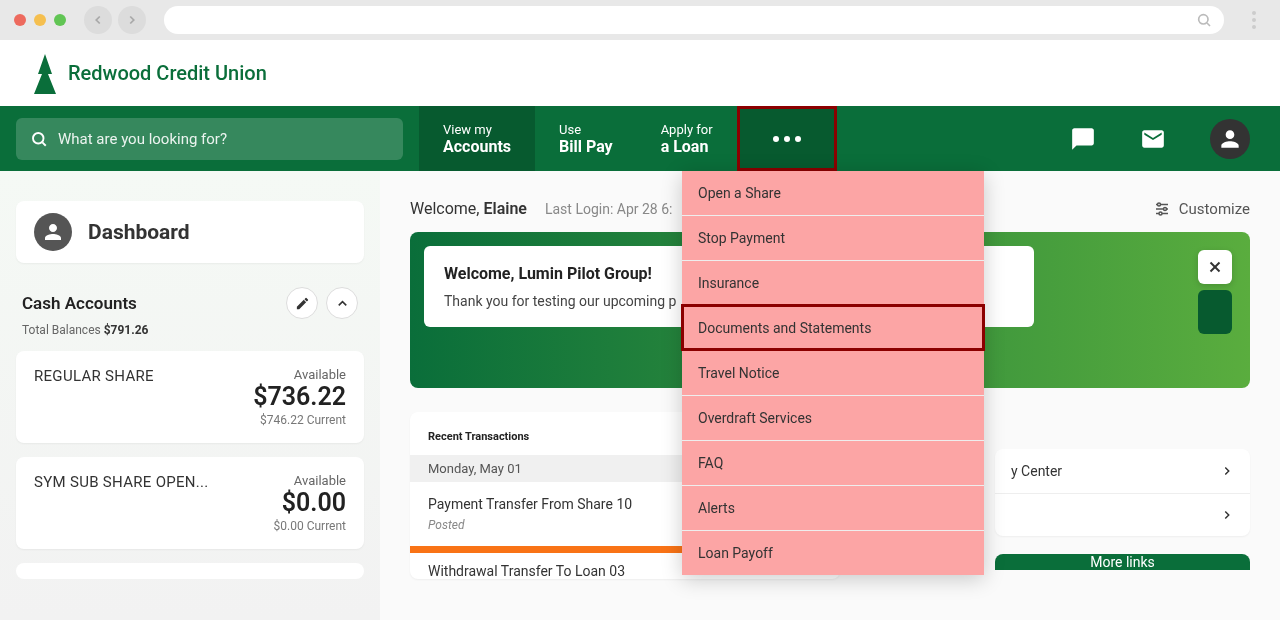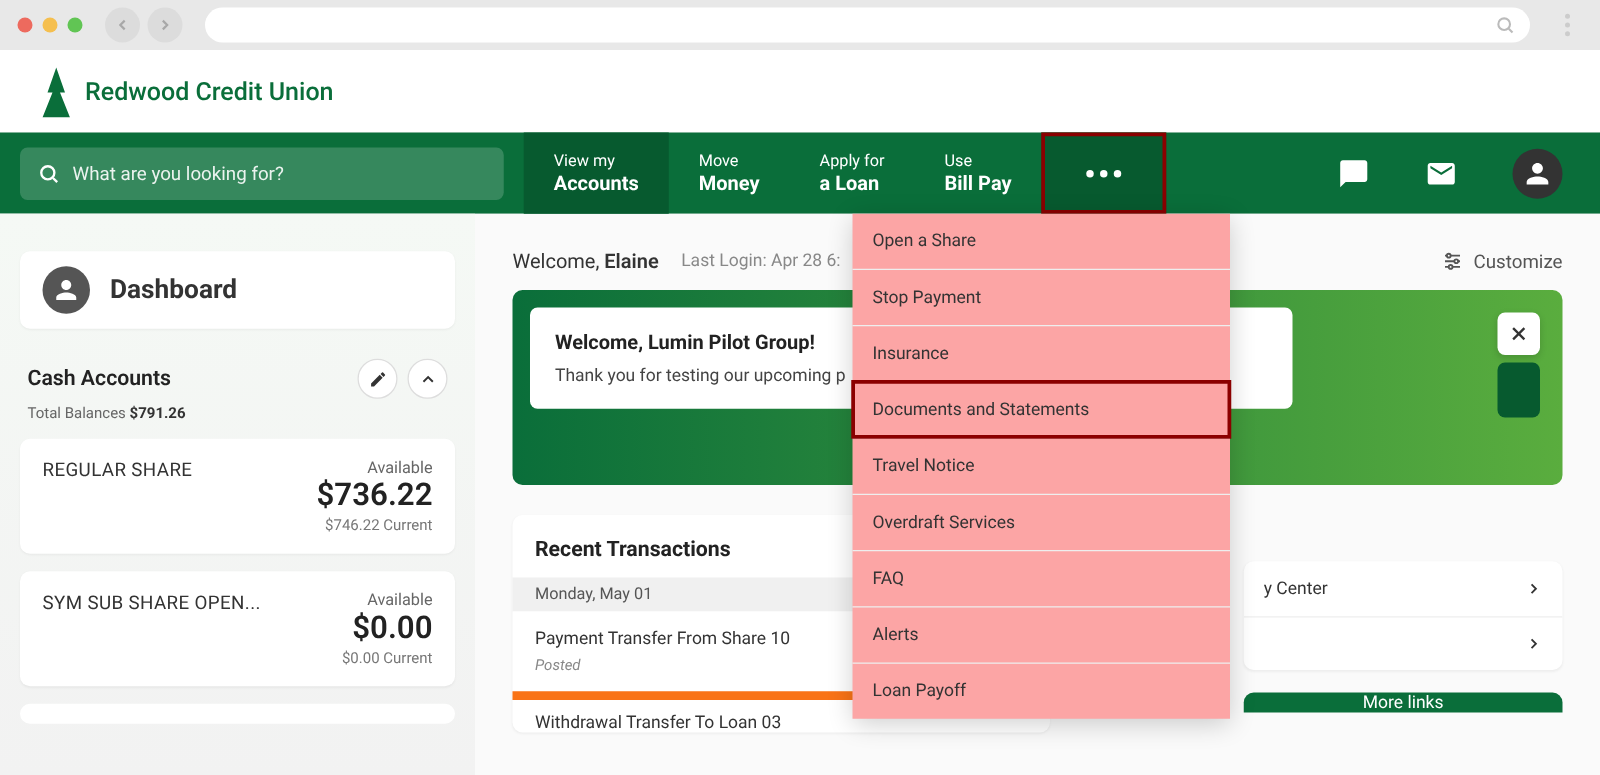--- a/index.html
+++ b/index.html
@@ -73,21 +73,21 @@
 .customize { margin-left: auto; display: flex; align-items: center; gap: 8px; color: #555; font-size: 15px; cursor: pointer; }
 
 .banner { background: linear-gradient(90deg, #0a6e3a, #5aad3e); border-radius: 8px; padding: 14px; position: relative; min-height: 156px; }
 .banner-inner { background: #fff; border-radius: 6px; padding: 18px 20px; width: 610px; }
 .banner-title { font-size: 16px; font-weight: 700; color: #222; margin-bottom: 10px; }
 .banner-body { font-size: 14px; color: #444; }
 .banner-close { position: absolute; top: 18px; right: 18px; width: 34px; height: 34px; border-radius: 6px; background: #fff; display: flex; align-items: center; justify-content: center; cursor: pointer; color: #333; box-shadow: 0 2px 6px rgba(0,0,0,0.15); }
 .banner-cta { position: absolute; top: 58px; right: 18px; width: 34px; height: 44px; background: #075a2f; border-radius: 6px; }
 
 .trans-panel { background: #fff; border-radius: 8px; margin-top: 24px; box-shadow: 0 1px 2px rgba(0,0,0,0.05); width: 430px; }
-.trans-title { font-size: 17px; font-weight: 700; padding: 18px 18px 12px 18px; color: #222; }
+.trans-title { font-size: 11px; font-weight: 700; padding: 18px 18px 12px 18px; color: #222; }
 .trans-date { background: #f0f0f0; padding: 6px 18px; font-size: 13px; color: #555; }
 .trans-row { padding: 14px 18px 8px 18px; }
 .trans-desc { font-size: 14px; color: #333; }
 .trans-meta { display: flex; justify-content: space-between; font-size: 12px; color: #888; font-style: italic; margin-top: 6px; }
 .trans-row2 { padding: 10px 18px 0 18px; border-top: 7px solid #f97316; margin-top: 6px; }
 
 
 .dropdown { position: absolute; top: 171px; left: 682px; width: 302px; background: #fca5a5; box-shadow: 0 4px 20px rgba(0,0,0,0.2); z-index: 100; }
 .dropdown-item { padding: 14px 16px; font-size: 14px; color: #333; cursor: pointer; border-top: 1px solid #eee; }
 .dropdown-item:first-child { border-top: none; }
@@ -160,30 +160,26 @@
       </span>
       <input type="text" placeholder="What are you looking for?" style="">
     </div>
   </div>
   <div class="nav-items">
     <div class="nav-item active">
       <span class="nav-item-line1">View my</span>
       <span class="nav-item-line2">Accounts</span>
     </div>
     <div class="nav-item">
-      <span class="nav-item-line1">Move</span>
-      <span class="nav-item-line2">Money</span>
+      <span class="nav-item-line1">Use</span>
+      <span class="nav-item-line2">Bill Pay</span>
     </div>
     <div class="nav-item">
       <span class="nav-item-line1">Apply for</span>
       <span class="nav-item-line2">a Loan</span>
-    </div>
-    <div class="nav-item">
-      <span class="nav-item-line1">Use</span>
-      <span class="nav-item-line2">Bill Pay</span>
     </div>
     <div class="nav-more">
       <div class="dots-horiz">
           <span></span>
           <span></span>
           <span></span>
         </div>
       <div class="nav-more-outline"></div>
     </div>
   </div>

